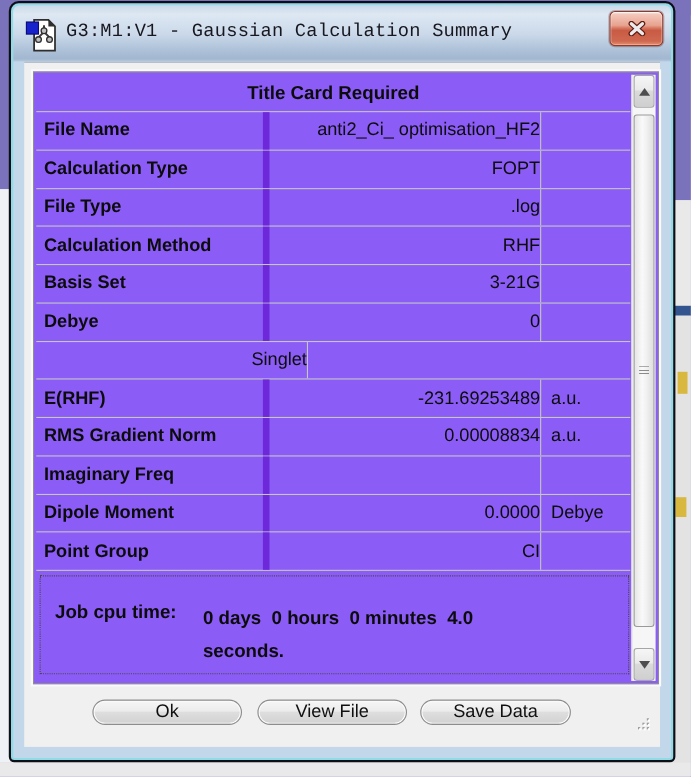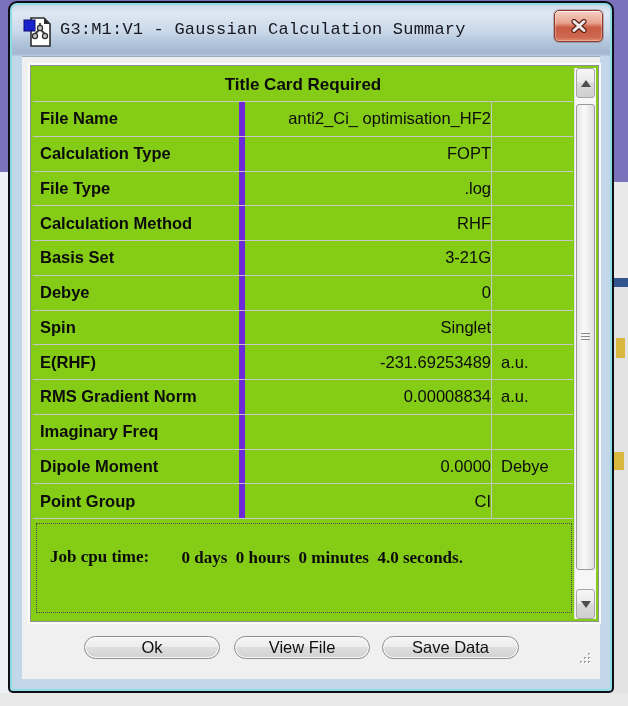--- a/index.html
+++ b/index.html
@@ -53,44 +53,44 @@
     display:flex; align-items:center; justify-content:center; cursor:pointer;
   }
 
   
   .client {
     position:absolute; left:12px; right:12px; top:53px; bottom:12px;
     background:#f0f0f0; border-top:1px solid #9aabbf;
   }
   .panel {
     position:absolute; left:8px; top:8px; width:569px; height:557px;
-    background:#84cc16; border:1px solid #8f8f8f;
+    background:#8b5cf6; border:1px solid #8f8f8f;
     box-shadow: 0 0 0 2px #fafafa;
   }
   .content { position:absolute; left:2px; top:2px; width:540px; }
   .thead {
     height:34px; line-height:34px; text-align:center;
     font-weight:bold; font-size:17px;
     border-bottom:1px solid #c6c6c6;
   }
   .trow { display:flex; height:34.75px; border-bottom:1px solid #c6c6c6; font-size:16.5px; }
   .cell { display:flex; align-items:center; overflow:hidden; white-space:nowrap; }
   .c-label { width:212px; border-right:6px solid #6d28d9; padding-left:7px; font-weight:bold; }
   .c-value { width:247px; border-right:1px solid #c6c6c6; justify-content:flex-end; padding-right:0; }
   .c-unit  { flex:1; padding-left:9px; }
 
   .cpu-box {
     position:absolute; left:3px; top:455px; width:536px; height:90px;
     border:1px dotted #4a4a4a; display:flex;
-    font-size:17px; font-weight:bold;font-family:Liberation Serif, serif;
+    font-size:17px; font-weight:bold;
   }
   .cpu-label { padding:23px 0 0 13px; white-space:nowrap; }
   .cpu-value {
     width:298px; margin-left:24px; padding-top:23px;
-    text-align:center; white-space:pre-wrap; line-height:21px;
+    text-align:left; white-space:pre-wrap; line-height:30px;
   }
 
   
   .sb {
     position:absolute; top:2px; right:2px; bottom:2px; width:22px;
     background:#f6f6f6; border-left:1px solid #dedede;
   }
   .sb-btn {
     position:absolute; left:1px; right:1px; height:30px;
     border:1px solid #a6a6a6; border-radius:3px;
@@ -201,21 +201,20 @@
           <div class="cell c-label">Basis Set</div>
           <div class="cell c-value">3-21G</div>
           <div class="cell c-unit"></div>
         </div>
         <div class="trow">
           <div class="cell c-label">Debye</div>
           <div class="cell c-value">0</div>
           <div class="cell c-unit"></div>
         </div>
         <div class="trow">
-          <div class="cell c-label">Spin</div>
           <div class="cell c-value">Singlet</div>
           <div class="cell c-unit"></div>
         </div>
         <div class="trow">
           <div class="cell c-label">E(RHF)</div>
           <div class="cell c-value">-231.69253489</div>
           <div class="cell c-unit">a.u.</div>
         </div>
         <div class="trow">
           <div class="cell c-label">RMS Gradient Norm</div>

